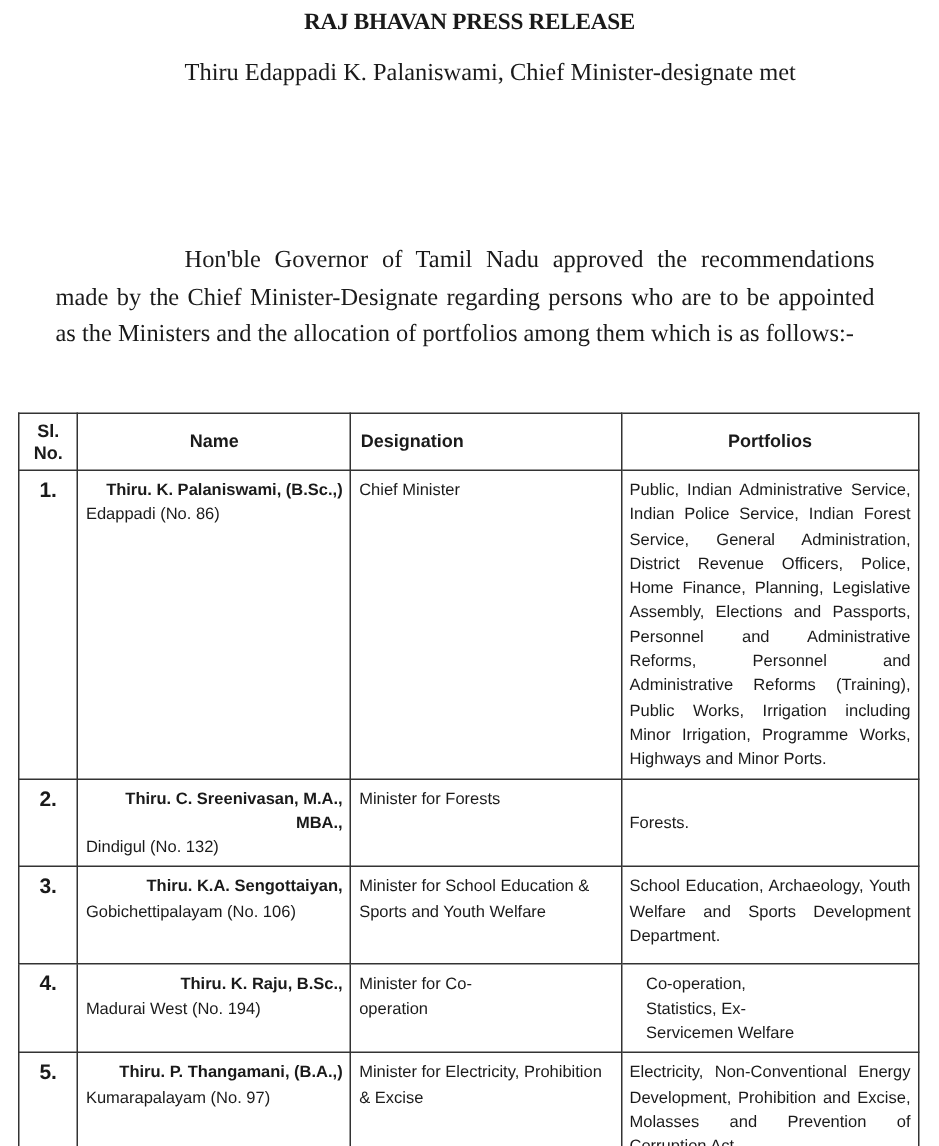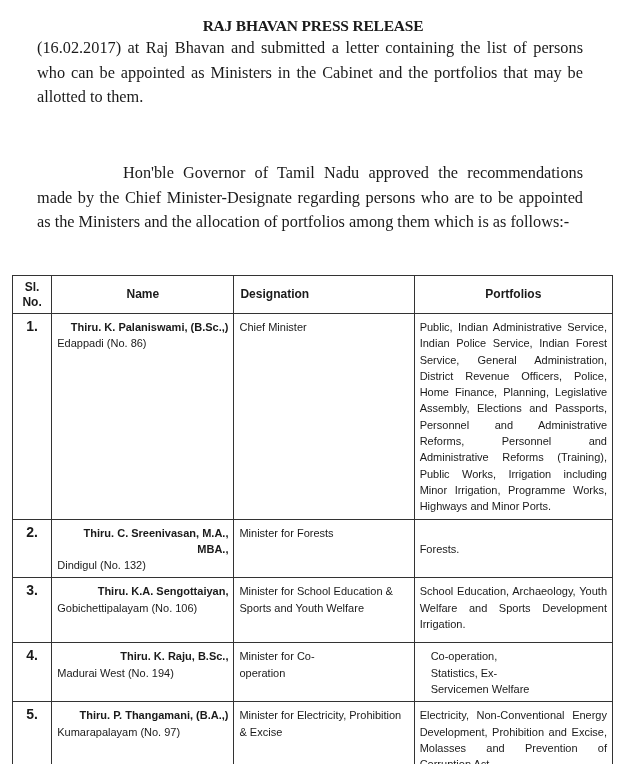--- a/index.html
+++ b/index.html
@@ -1,17 +1,17 @@
 <!DOCTYPE html>
 <html><head>
 <meta charset="utf-8">
 <style>
   html, body { margin:0; padding:0; background:#ffffff; }
   body { width:626px; height:764px; position:relative; overflow:hidden; color:#1a1a1a; }
-  .title { position:absolute; top:17px; left:0; width:626px; text-align:center;
+  .title { position:absolute; top:6px; left:0; width:626px; text-align:center;
     font-family:"Liberation Serif", serif; font-weight:bold; font-size:15.5px; letter-spacing:-0.2px; }
   .para { position:absolute; left:37px; width:546px; font-family:"Liberation Serif", serif;
     font-size:16.3px; line-height:24.5px; text-align:justify; text-align-last:left; }
   .p1 { top:36px; text-indent:86px; }
   .p1 .l2 { display:block; text-indent:0; text-align:justify; text-align-last:justify; }
   .p2 { top:161px; text-indent:86px; }
   table { position:absolute; top:275px; left:12px; width:601px; border-collapse:collapse;
     font-family:"Liberation Sans", sans-serif; font-size:11px; line-height:16.3px; }
   td, th { border:1.3px solid #333; vertical-align:top; padding:5px 5px 4px 5px; }
   th { font-weight:bold; font-size:12px; vertical-align:middle; text-align:center; height:33px; padding:2px 4px; }
@@ -21,21 +21,21 @@
   td.port { text-align:justify; }
   .nm { font-weight:bold; display:block;text-align:right; }
   .col1 { width:30px; } .col2 { width:172px; } .col3 { width:168px; } .col4 { width:188px; }
 </style>
 </head>
 <body>
 
 <div class="title">RAJ BHAVAN PRESS RELEASE</div>
 
 <div class="para p1">
-  <span style="display:block;text-indent:0;">(16.02.2017) at Raj Bhavan and submitted a letter containing the list of persons who can be appointed as Ministers in the Cabinet and the portfolios that may be allotted to them.</span>
+  <span>Thiru Edappadi K. Palaniswami, Chief Minister-designate met</span>
 </div>
 
 <div class="para p2">Hon'ble Governor of Tamil Nadu approved the recommendations made by the Chief Minister-Designate regarding persons who are to be appointed as the Ministers and the allocation of portfolios among them which is as follows:-</div>
 
 <table>
   <thead>
     <tr>
       <th class="col1 slno">Sl. No.</th>
       <th class="col2">Name</th>
       <th class="col3 desig">Designation</th>
@@ -61,21 +61,21 @@
       <td>Minister for Forests</td>
       <td class="port" style="vertical-align:middle;">Forests.</td>
     </tr>
     <tr style="height:65px;">
       <td class="sl">3.</td>
       <td>
         <span class="nm">Thiru. K.A. Sengottaiyan,</span>
         <span>Gobichettipalayam (No. 106)</span>
       </td>
       <td>Minister for School Education &amp; Sports and Youth Welfare</td>
-      <td class="port">School Education, Archaeology, Youth Welfare and Sports Development Irrigation.</td>
+      <td class="port">School Education, Archaeology, Youth Welfare and Sports Development Department.</td>
     </tr>
     <tr style="height:50px;">
       <td class="sl">4.</td>
       <td>
         <span class="nm">Thiru. K. Raju, B.Sc.,</span>
         <span>Madurai West (No. 194)</span>
       </td>
       <td style="padding-right:95px;">Minister for Co-operation</td>
       <td class="port" style="padding-right:70px;text-align:left;padding-left:16px;">Co-operation, Statistics, Ex-Servicemen Welfare</td>
     </tr>

